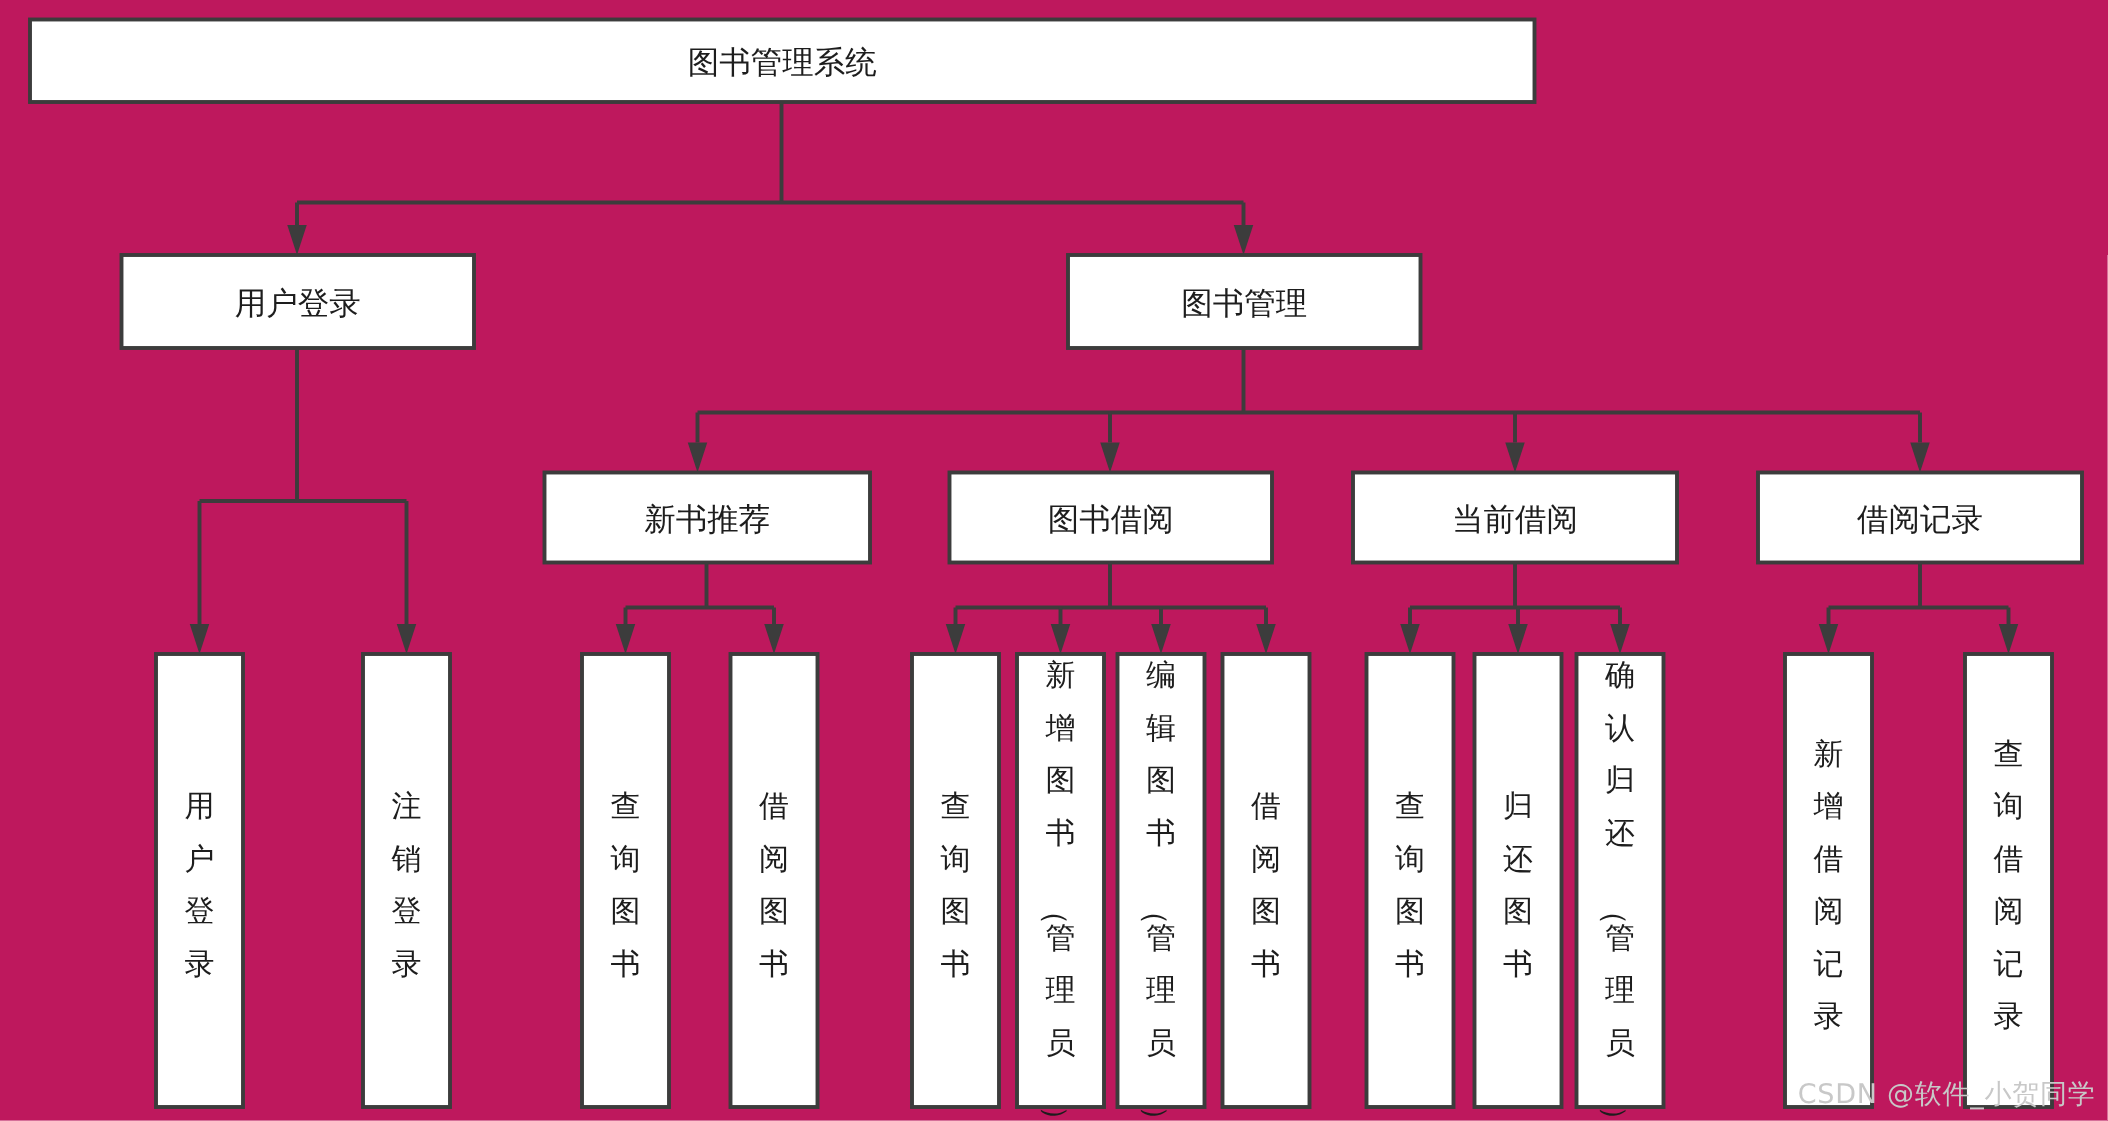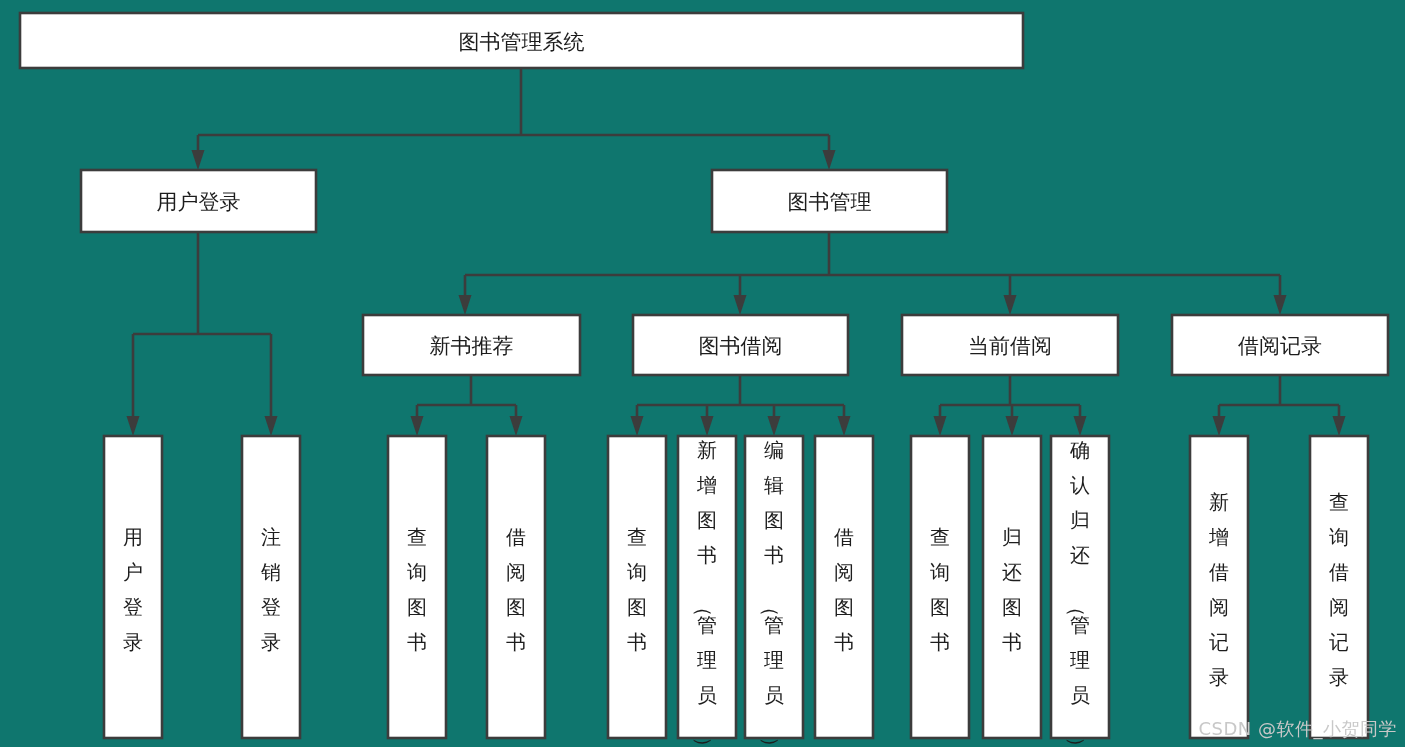--- a/index.html
+++ b/index.html
@@ -10,21 +10,21 @@
   body {
     width: 1405px;
     height: 747px;
     overflow: hidden;
     font-family: "DejaVu Sans", "Liberation Sans", sans-serif;
   }
   #diagram-root {
     position: relative;
     width: 1405px;
     height: 747px;
-    background: #0f766e;
+    background: #be185d;
   }
   svg#tree-svg {
     position: absolute;
     left: 0;
     top: 0;
     width: 1405px;
     height: 747px;
     display: block;
   }
   .node-box {

